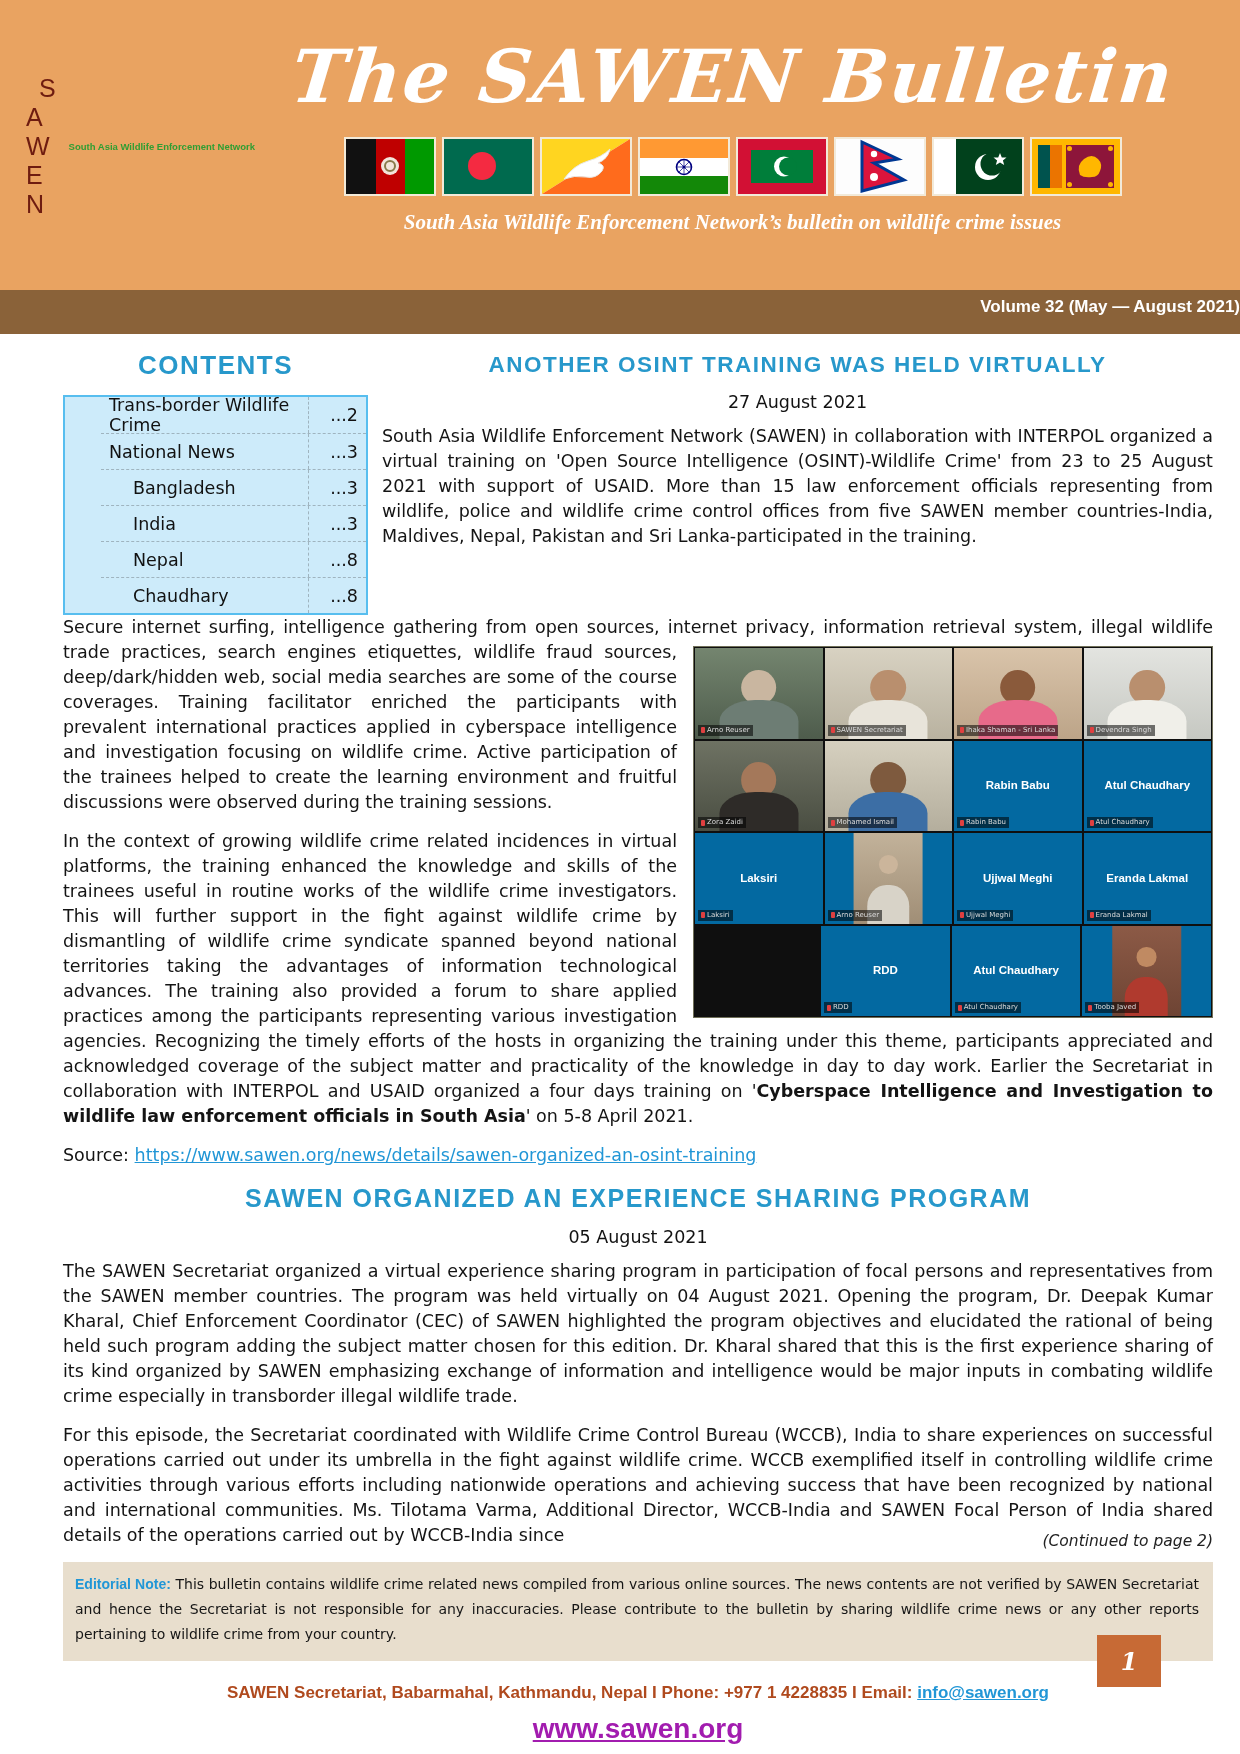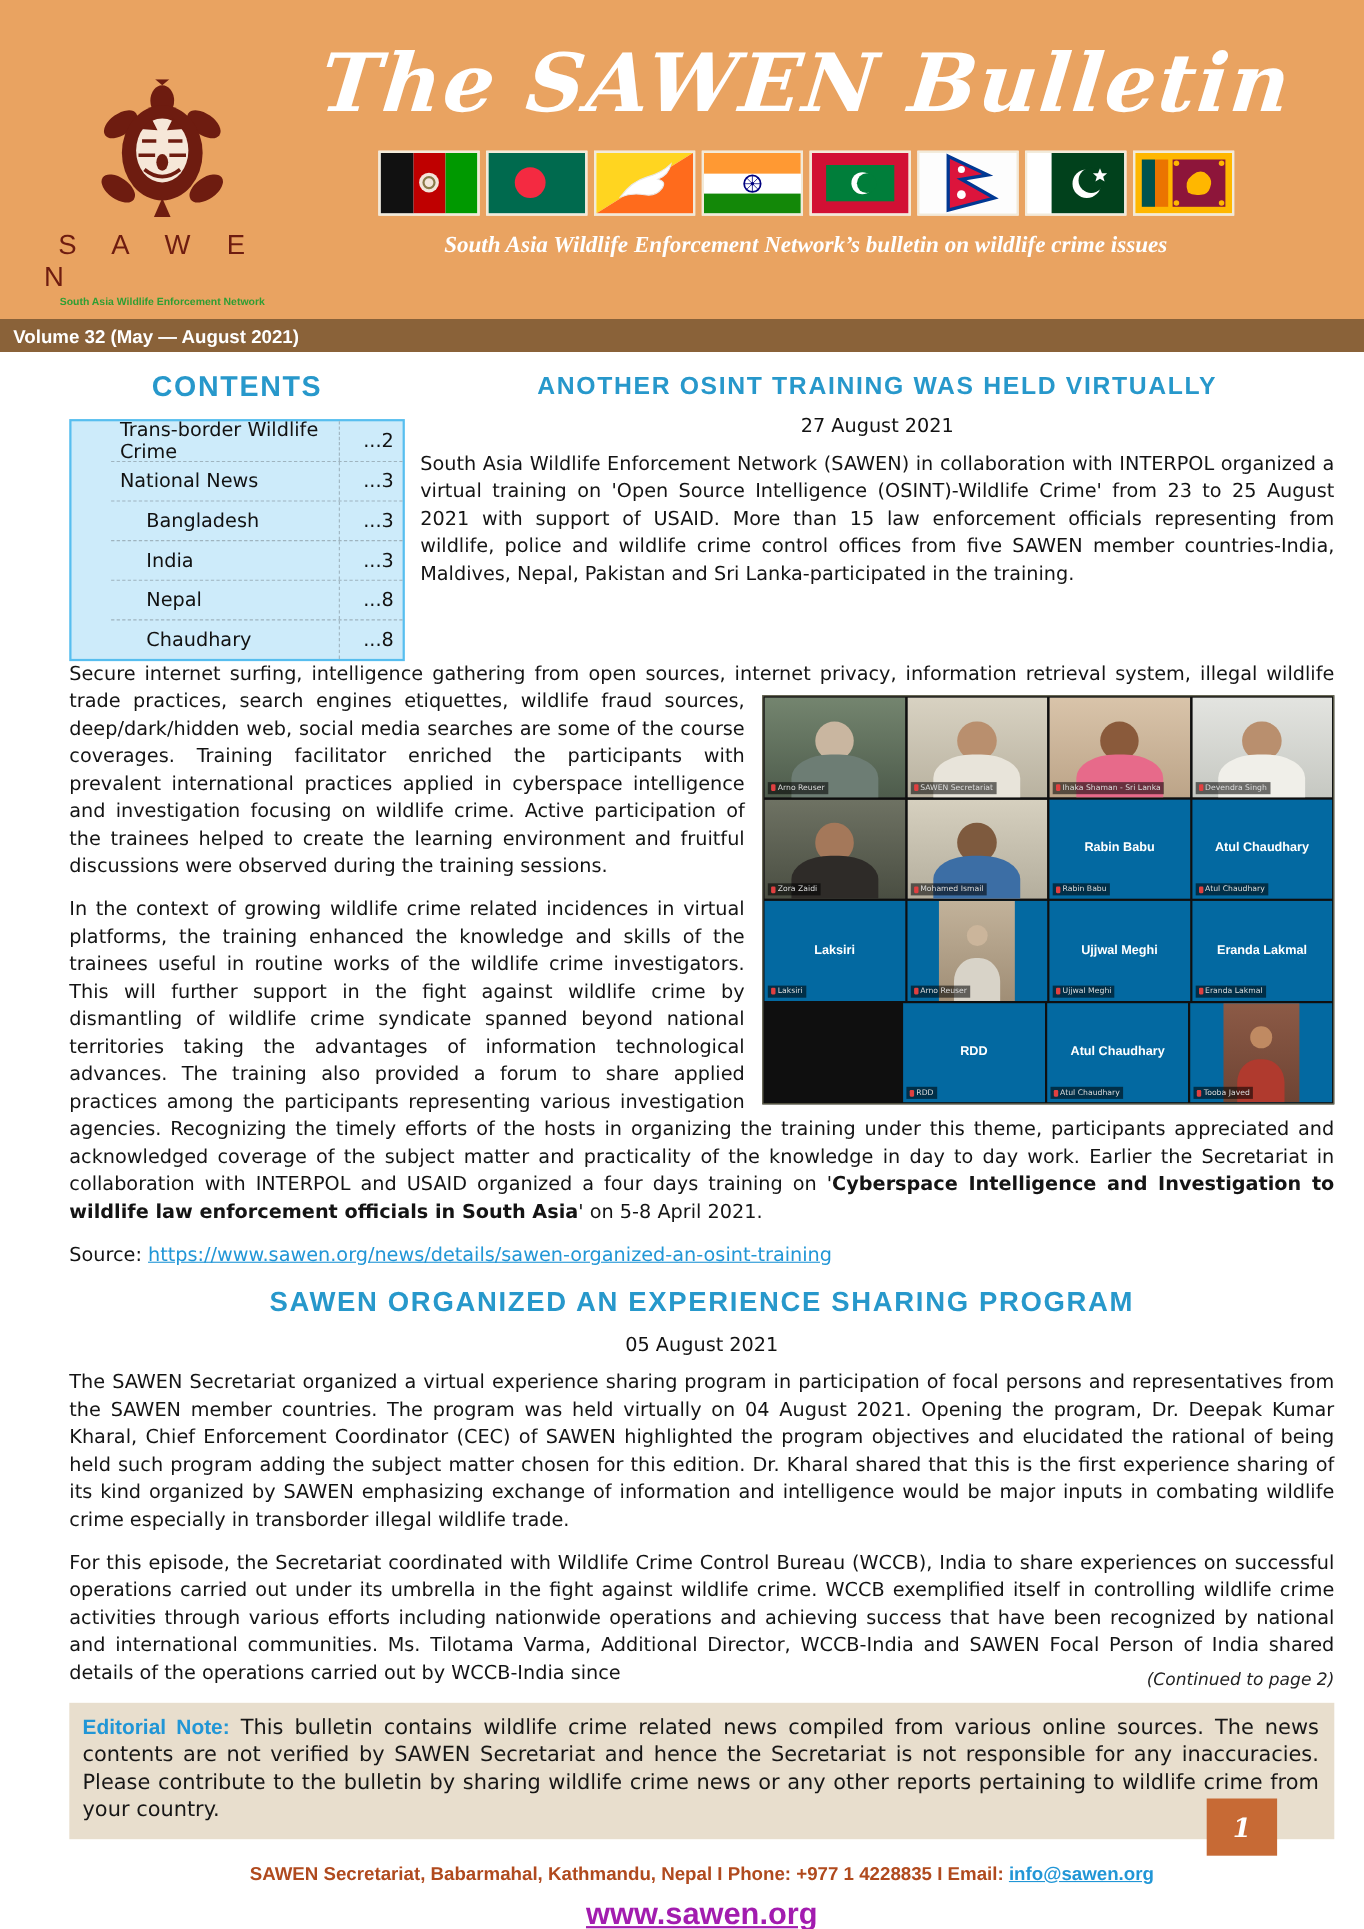--- a/index.html
+++ b/index.html
@@ -2,35 +2,35 @@
 <html><head>
 <meta charset="utf-8">
 <style>
   * { margin:0; padding:0; box-sizing:border-box; }
   html,body { background:#ffffff; }
   .page { position:relative; width:1240px; height:1754px; background:#ffffff; overflow:hidden;
           font-family:"DejaVu Sans", sans-serif; color:#161616; margin:0 auto; }
 
   
   .masthead { height:290px; background:#e9a361; display:flex; padding:10px 30px 0 40px; }
-  .logo-block { width:215px; flex:none; display:flex; flex-direction:column; align-items:center; justify-content:flex-end; padding-bottom:10px; }
+  .logo-block { width:215px; flex:none; display:flex; flex-direction:row; align-items:center; justify-content:flex-end; padding-bottom:10px; }
   .logo-name { font-family:"Liberation Sans", sans-serif; color:#6e1c10; font-size:25px; letter-spacing:13px; margin-top:2px; text-indent:13px; }
   .logo-tag { font-family:"Liberation Sans", sans-serif; color:#2f9e33; font-size:9.5px; font-weight:bold; margin-top:2px; white-space:nowrap; }
   .head-right { flex:1; display:flex; flex-direction:column; align-items:center; }
   .main-title { font-family:"DejaVu Serif", serif; font-style:italic; font-weight:bold; color:#ffffff;
                 font-size:73px; line-height:1.05; margin-top:28px; transform:skewX(-6deg); letter-spacing:2px; white-space:nowrap; }
   .flag-row { display:flex; gap:6px; margin-top:22px; }
   .flag { width:92px; height:59px; border:2px solid #f2ead9; background:#fff; }
   .flag svg { display:block; width:100%; height:100%; }
   .head-subtitle { font-family:"Liberation Serif", serif; font-style:italic; font-weight:bold; color:#ffffff;
                    font-size:21px; margin-top:14px; }
 
   
-  .volume-bar { height:30px; background:#8a6239; color:#ffffff; text-align:left;
-                font-family:"Liberation Sans", sans-serif; font-weight:bold; font-size:17px; line-height:33px;padding-left:12px; }
+  .volume-bar { height:44px; background:#8a6239; color:#ffffff; text-align:right;
+                font-family:"Liberation Sans", sans-serif; font-weight:bold; font-size:17px; line-height:33px; }
 
   
   .main { padding:14px 27px 0 63px; }
   .stencil { font-family:"Liberation Sans", sans-serif; font-weight:900; color:#2798cb; letter-spacing:1.5px; text-align:center; }
   .columns { display:flex; gap:10px; }
   .col-left { width:305px; flex:none; }
   .col-right { flex:1; padding-left:4px; }
   .contents-title { font-size:26px; margin:2px 0 14px 0; }
   .toc { border:2px solid #57beef; background:#cdebfa;padding-left:36px; }
   .toc-row { display:flex; height:36px; align-items:center; border-top:1px dashed #9fb4bf; }
@@ -73,21 +73,21 @@
   .v6 { --b1:#d6d0bf; --b2:#b4ae9d; --skin:#7e5a3e; --shirt:#3c6ea5; }
   .v7 { --b1:#c2b29a; --b2:#a08e76; --skin:#cbb59b; --shirt:#d8d3c8; }
   .v8 { --b1:#8c5a46; --b2:#6e4434; --skin:#c08a62; --shirt:#b03a2e; }
 
   .source-line { font-size:17.5px; margin:0 0 2px 0; }
   a.link { color:#2196d6; text-decoration:underline; }
   .continued { float:right; font-style:italic; font-size:15.5px; color:#222; margin-top:6px; }
 
   
   .editorial { clear:both; background:#e8decd; padding:10px 14px 14px 12px; margin-top:10px;
-               font-size:19px; line-height:25px; text-align:justify; }
+               font-size:14px; line-height:25px; text-align:justify; }
   .ed-label { color:#2196d6; font-weight:bold; font-family:"Liberation Sans", sans-serif; }
 
   
   .footer { text-align:center; margin-top:22px; font-family:"Liberation Sans", sans-serif; }
   .footer-line1 { font-size:17px; font-weight:bold; color:#b04a1e; }
   .footer-site { display:inline-block; margin-top:10px; font-size:28px; font-weight:bold; color:#a21caf; text-decoration:underline; }
   .page-box { position:absolute; left:1097px; top:1635px; width:64px; height:52px; background:#c76a35;
               color:#ffffff; font-family:"DejaVu Serif", serif; font-style:italic; font-weight:bold;
               font-size:24px; display:flex; align-items:center; justify-content:center; }
 </style>

